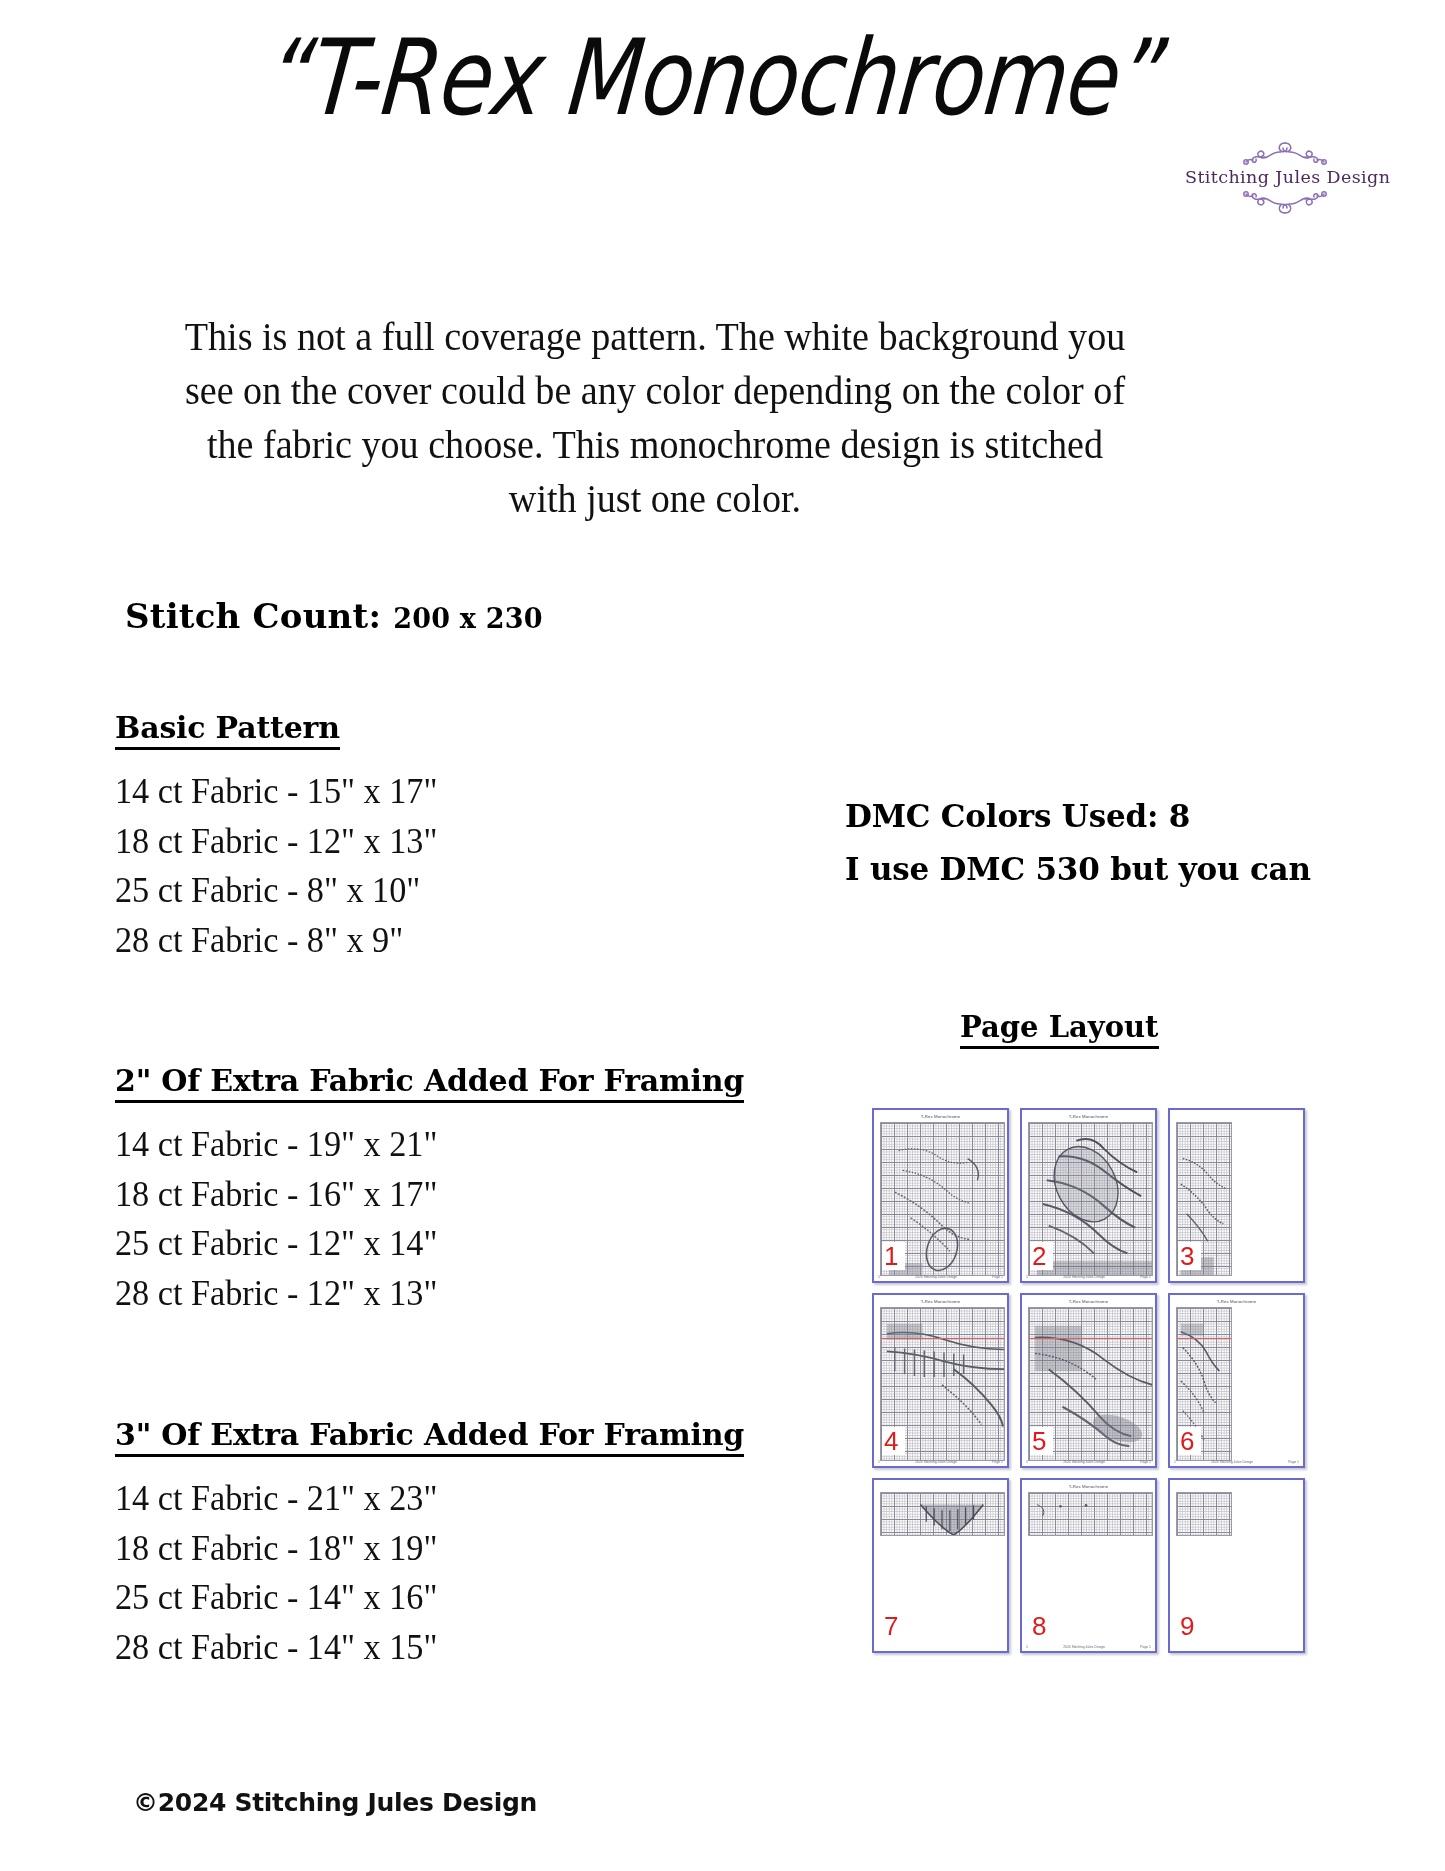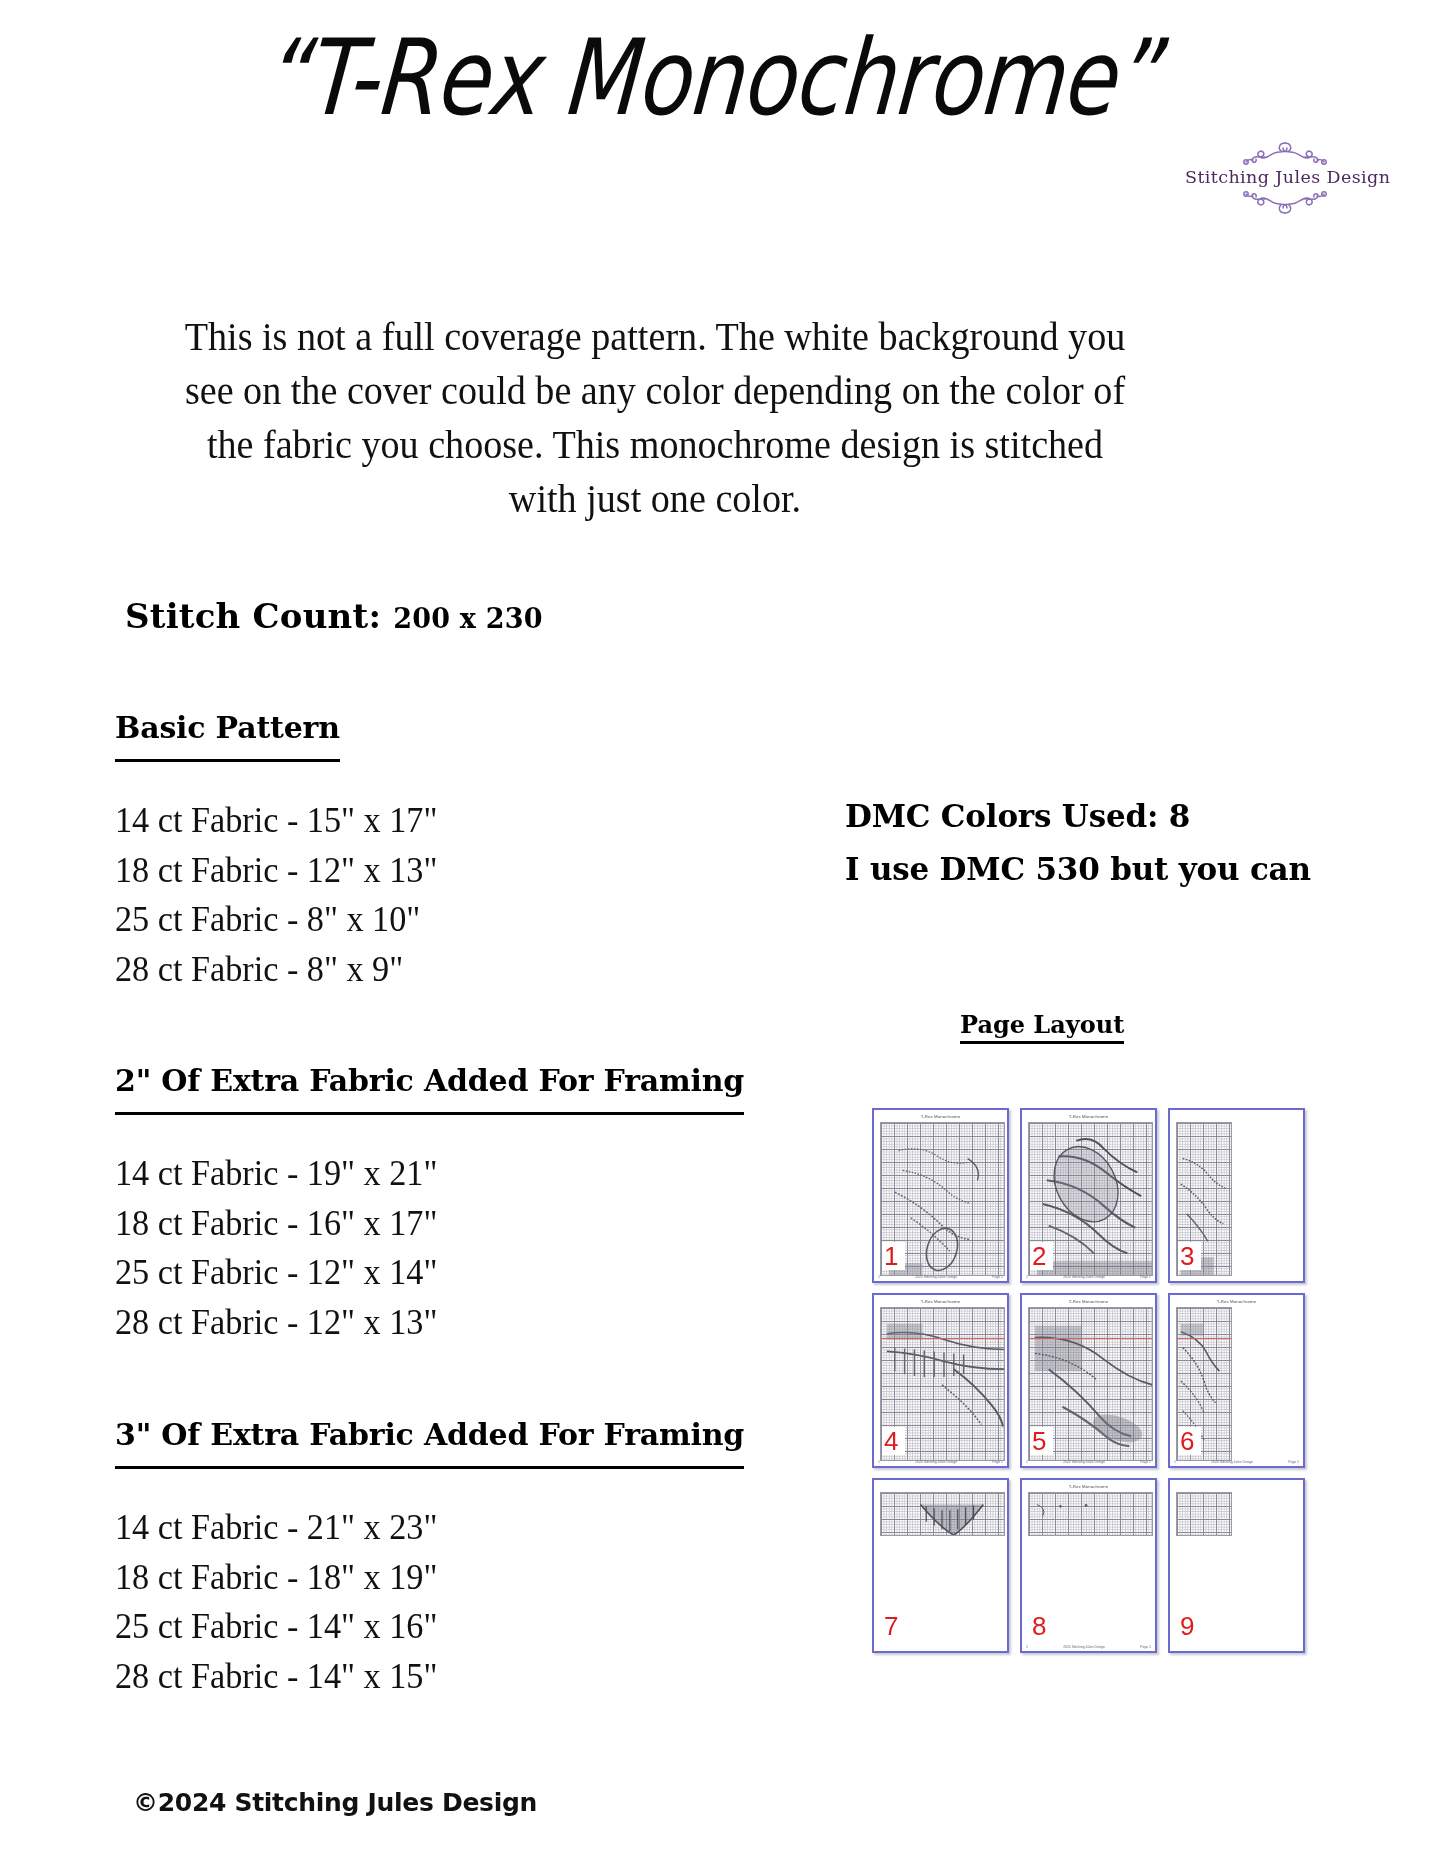--- a/index.html
+++ b/index.html
@@ -103,22 +103,22 @@
   #sec-extra2  { top: 1063px; }
   #sec-extra3  { top: 1417px; }
 
   .section-heading {
     font-family: "DejaVu Serif", serif;
     font-size: 30px;
     font-weight: 700;
     color: #000;
     display: inline-block;
     border-bottom: 3px solid #000;
-    padding-bottom: 14px;
-    margin-bottom: 34px;
+    padding-bottom: 2px;
+    margin-bottom: 17px;
     white-space: nowrap;
     letter-spacing: -0.2px;
   }
   .fabric-line {
     font-family: "Liberation Serif", serif;
     font-size: 36px;
     line-height: 1.38;
     color: #111;
     transform: scaleX(0.95);
     transform-origin: left center;
@@ -140,21 +140,21 @@
     color: #000;
     letter-spacing: -0.2px;
     white-space: nowrap;
   }
 
   #page-layout-heading {
     position: absolute;
     left: 960px;
     top: 1010px;
     font-family: "DejaVu Serif", serif;
-    font-size: 24px;
+    font-size: 29px;
     font-weight: 700;
     border-bottom: 3px solid #000;
     padding-bottom: 2px;
   }
 
   
   #page-thumb-grid {
     position: absolute;
     left: 872px;
     top: 1108px;

